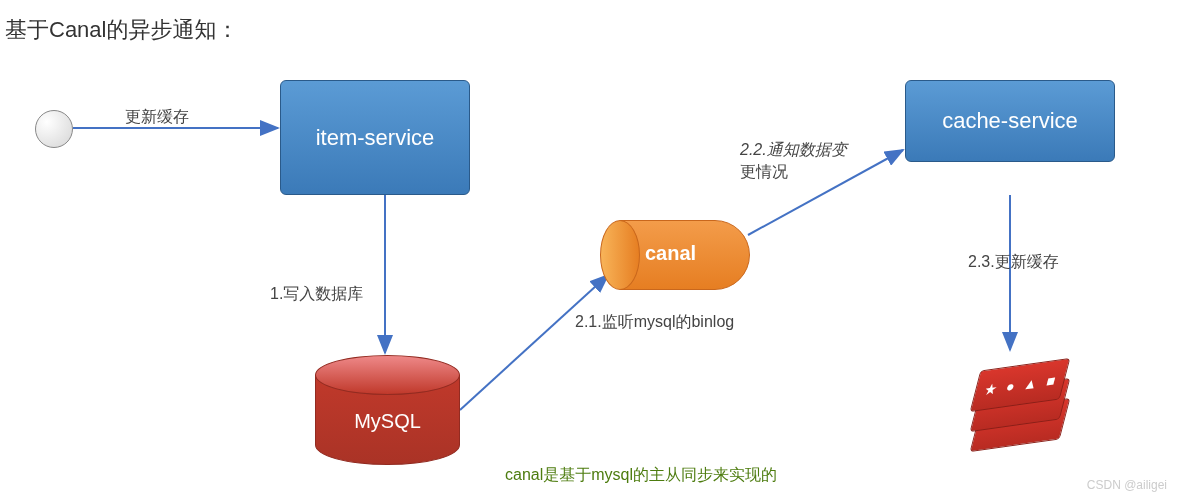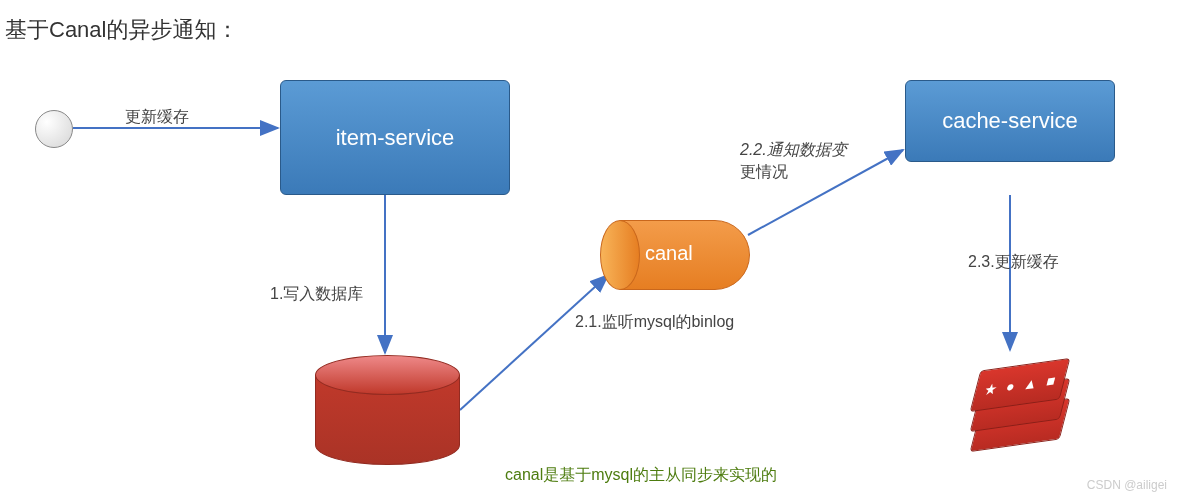--- a/index.html
+++ b/index.html
@@ -35,21 +35,21 @@
       border: 1px solid #2a5a8a;
       color: #fff;
       display: flex;
       align-items: center;
       justify-content: center;
       font-size: 22px;
     }
     .item-service {
       top: 80px;
       left: 280px;
-      width: 230px;
+      width: 190px;
       height: 115px;
     }
     .cache-service {
       top: 80px;
       left: 905px;
       width: 210px;
       height: 82px;
     }
     .mysql-db {
       position: absolute;
@@ -119,20 +119,21 @@
       border-radius: 0 35px 35px 0 / 0 35px 35px 0;
       z-index: 1;
     }
     .canal-label {
       position: absolute;
       top: 22px;
       left: 45px;
       font-size: 20px;
       color: #fff;
       z-index: 3;
+      font-weight: bold;
     }
     .redis-icon {
       position: absolute;
       top: 345px;
       left: 975px;
       width: 90px;
       height: 100px;
     }
     .redis-layer {
       position: absolute;
@@ -204,20 +205,21 @@
   <span>item-service</span>
 </div>
 
 <div class="service-box cache-service">
   <span>cache-service</span>
 </div>
 
 <div class="mysql-db">
   <div class="mysql-body"></div>
   <div class="mysql-ellipse-top"></div>
+  <div class="mysql-label">MySQL</div>
 </div>
 
 <div class="canal-db">
   <div class="canal-body"></div>
   <div class="canal-ellipse-left"></div>
   <div class="canal-label">canal</div>
 </div>
 
 <div class="redis-icon">
   <div class="redis-layer redis-l1"></div>

